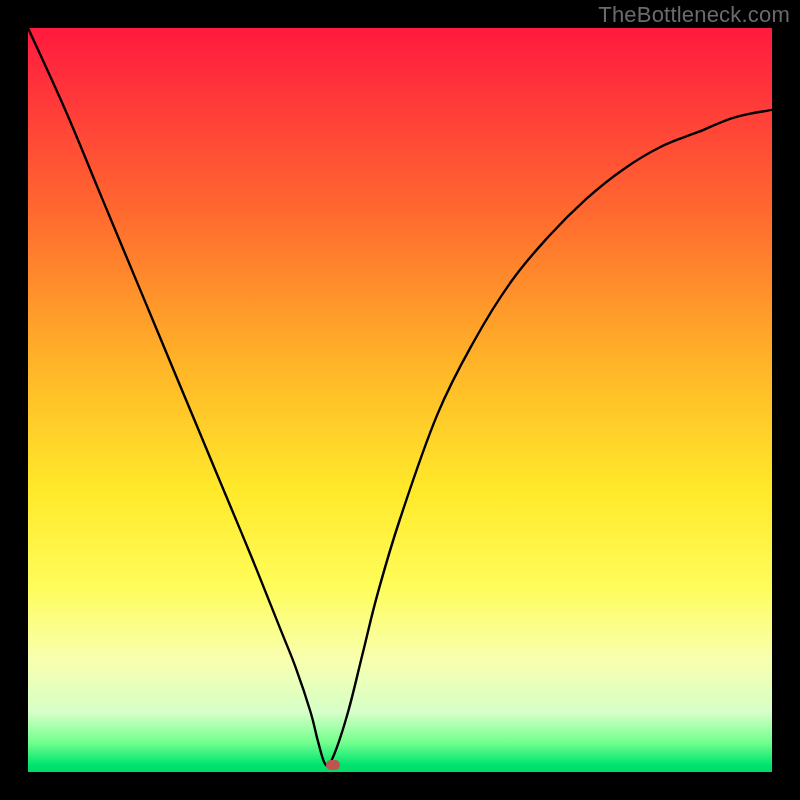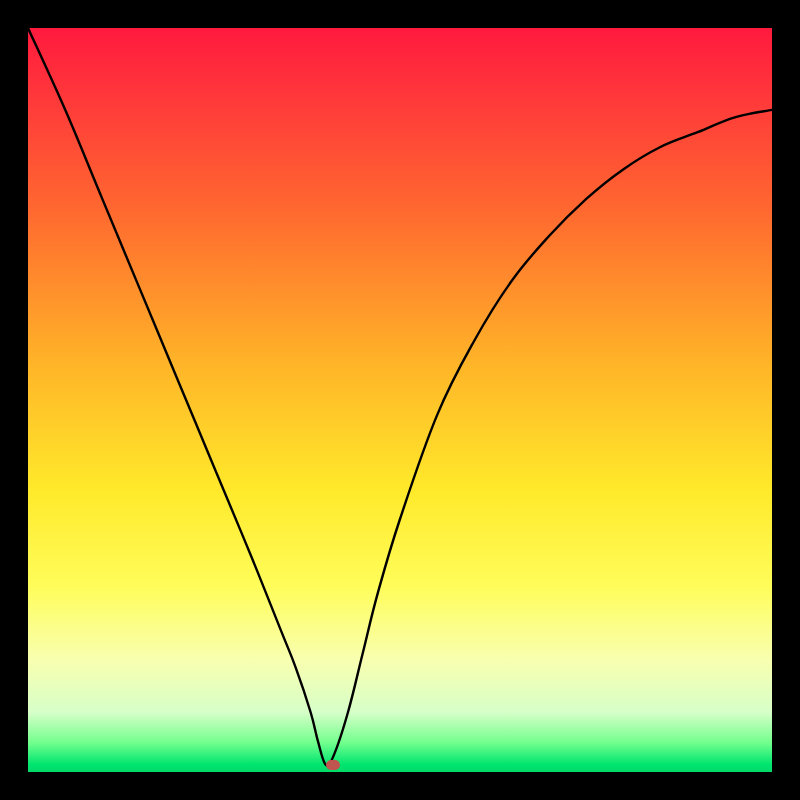--- a/index.html
+++ b/index.html
@@ -65,20 +65,21 @@
     height: 10px;
     background: #c0544e;
     border-radius: 5px;
   }
 </style>
 </head>
 <body>
 
 <div class="frame">
 
+  <div class="watermark">TheBottleneck.com</div>
 
   <div class="plot-area">
     <div class="gradient-bg"></div>
 
     <svg class="curve" viewBox="0 0 744 744" preserveAspectRatio="none">
       <path id="curve-path" fill="none" stroke="#000" stroke-width="2.4" stroke-linecap="round" stroke-linejoin="round" d="M 0.0 0.0 C 6.7 14.7 23.8 51.0 37.2 81.8 C 50.6 112.6 61.0 139.0 74.4 171.1 C 87.8 203.3 98.2 228.3 111.6 260.4 C 125.0 292.5 135.4 317.5 148.8 349.7 C 162.2 381.8 172.6 406.8 186.0 439.0 C 199.4 471.1 211.1 498.8 223.2 528.2 C 235.3 557.7 244.9 582.6 253.0 602.6 C 261.0 622.7 262.5 625.1 267.8 639.8 C 273.2 654.6 278.7 671.1 282.7 684.5 C 286.7 697.9 287.5 704.9 290.2 714.2 C 292.8 723.6 294.9 733.9 297.6 736.6 C 300.3 739.2 301.0 738.5 305.0 729.1 C 309.1 719.7 314.6 703.2 319.9 684.5 C 325.3 665.7 329.4 646.4 334.8 625.0 C 340.2 603.5 343.0 589.5 349.7 565.4 C 356.4 541.3 361.3 523.2 372.0 491.0 C 382.7 458.9 395.8 419.0 409.2 386.9 C 422.6 354.7 433.0 336.6 446.4 312.5 C 459.8 288.4 470.2 271.7 483.6 253.0 C 497.0 234.2 507.4 223.1 520.8 208.3 C 534.2 193.6 544.6 183.2 558.0 171.1 C 571.4 159.1 581.8 150.7 595.2 141.4 C 608.6 132.0 619.0 125.7 632.4 119.0 C 645.8 112.3 656.2 109.5 669.6 104.2 C 683.0 98.8 693.4 93.3 706.8 89.3 C 720.2 85.3 737.3 83.2 744.0 81.8"></path>
     </svg>
 
     <div class="marker" id="marker" style="left: 298.04px; top: 731.56px;"></div>
   </div>

